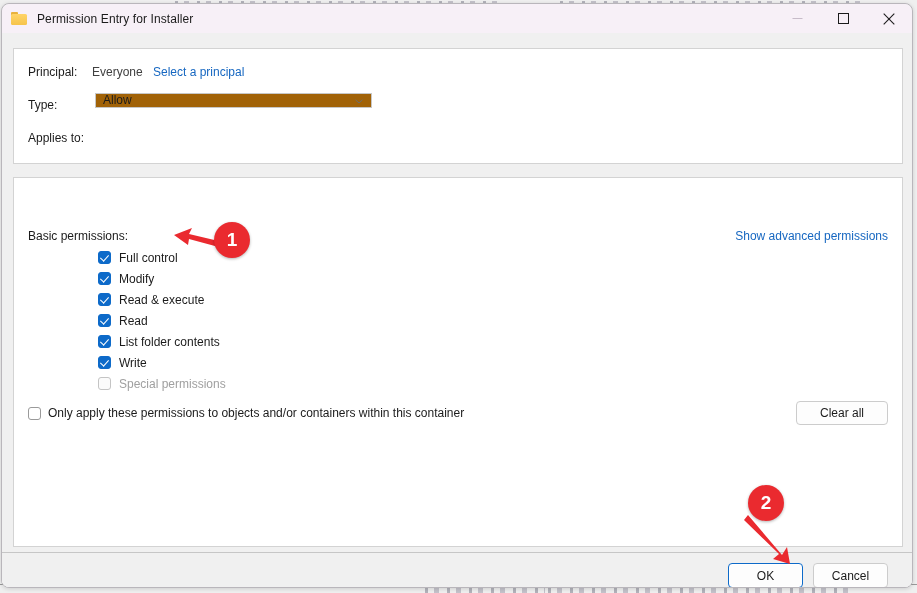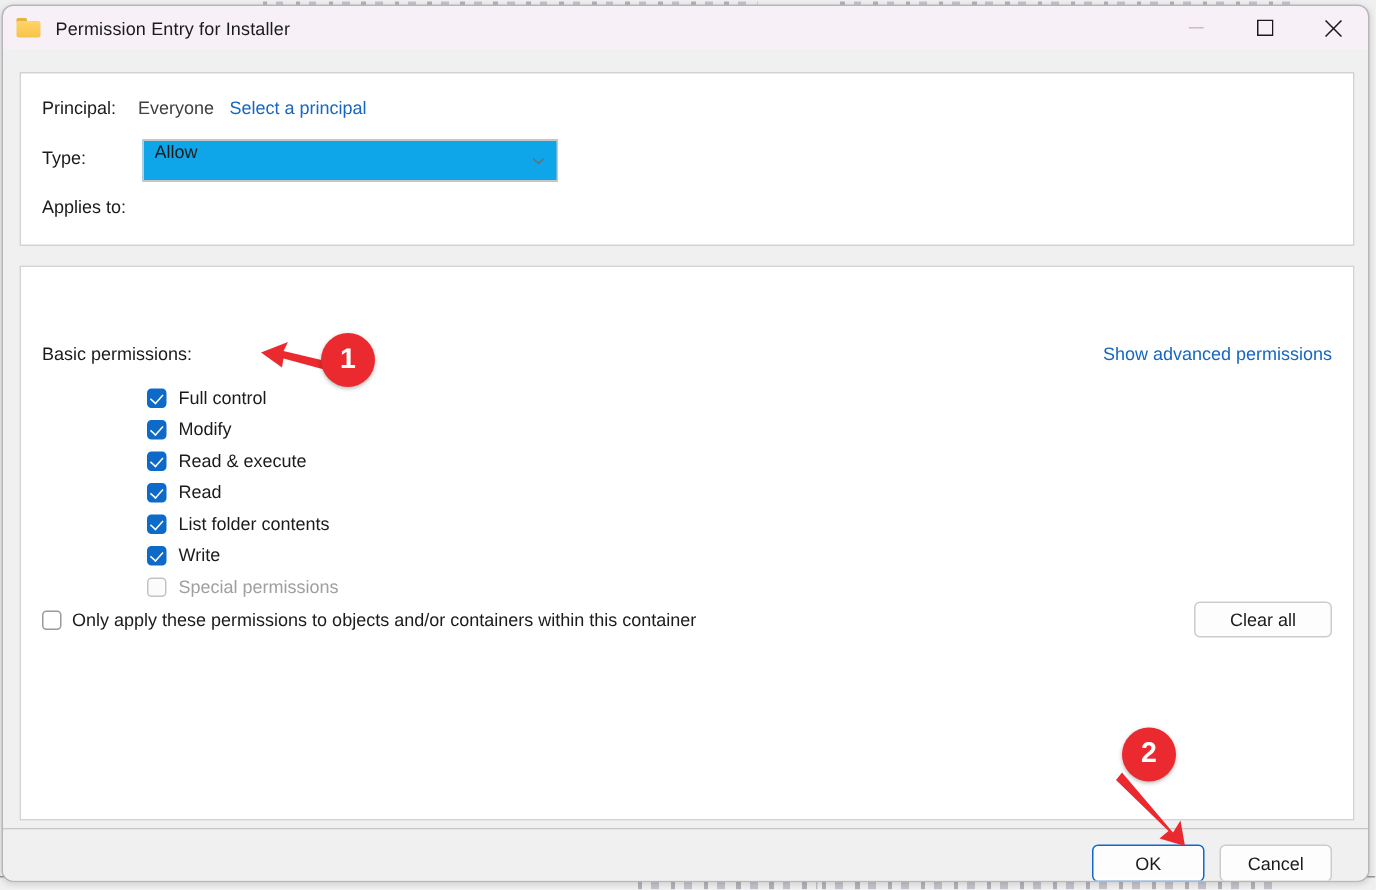--- a/index.html
+++ b/index.html
@@ -158,26 +158,26 @@
     position: absolute;
     font-size: 12px;
     color: #1667c1;
     white-space: nowrap;
     cursor: pointer;
   }
   .link-selectprincipal { left: 139px; top: 16px; }
 
   .combo {
     position: absolute;
-    height: 28px;
-    background: #0ea5e9;
+    height: 15px;
+    background: #a16207;
     border: 1px solid #c7c7c7;
     box-sizing: border-box;
     display: flex;
-    align-items: flex-start;
+    align-items: flex-end;
     cursor: default;
   }
   #combo-type    { left: 81px; top: 44px;  width: 277px; }
   #combo-applies { left: 81px; top: 77px;  width: 277px; }
   .combo .ctext {
     font-size: 12px;
     color: #1b1b1b;
     margin-left: 7px;
     white-space: nowrap;
     overflow: hidden;
@@ -209,21 +209,21 @@
     cursor: pointer;
   }
 
   #perm-list {
     position: absolute;
     left: 84px;
     top: 73px;
   }
   .perm-row {
     display: flex;
-    align-items: flex-end;
+    align-items: flex-start;
     height: 21px;
   }
   .cb {
     width: 13px;
     height: 13px;
     box-sizing: border-box;
     border-radius: 3px;
     flex: none;
     position: relative;
   }

